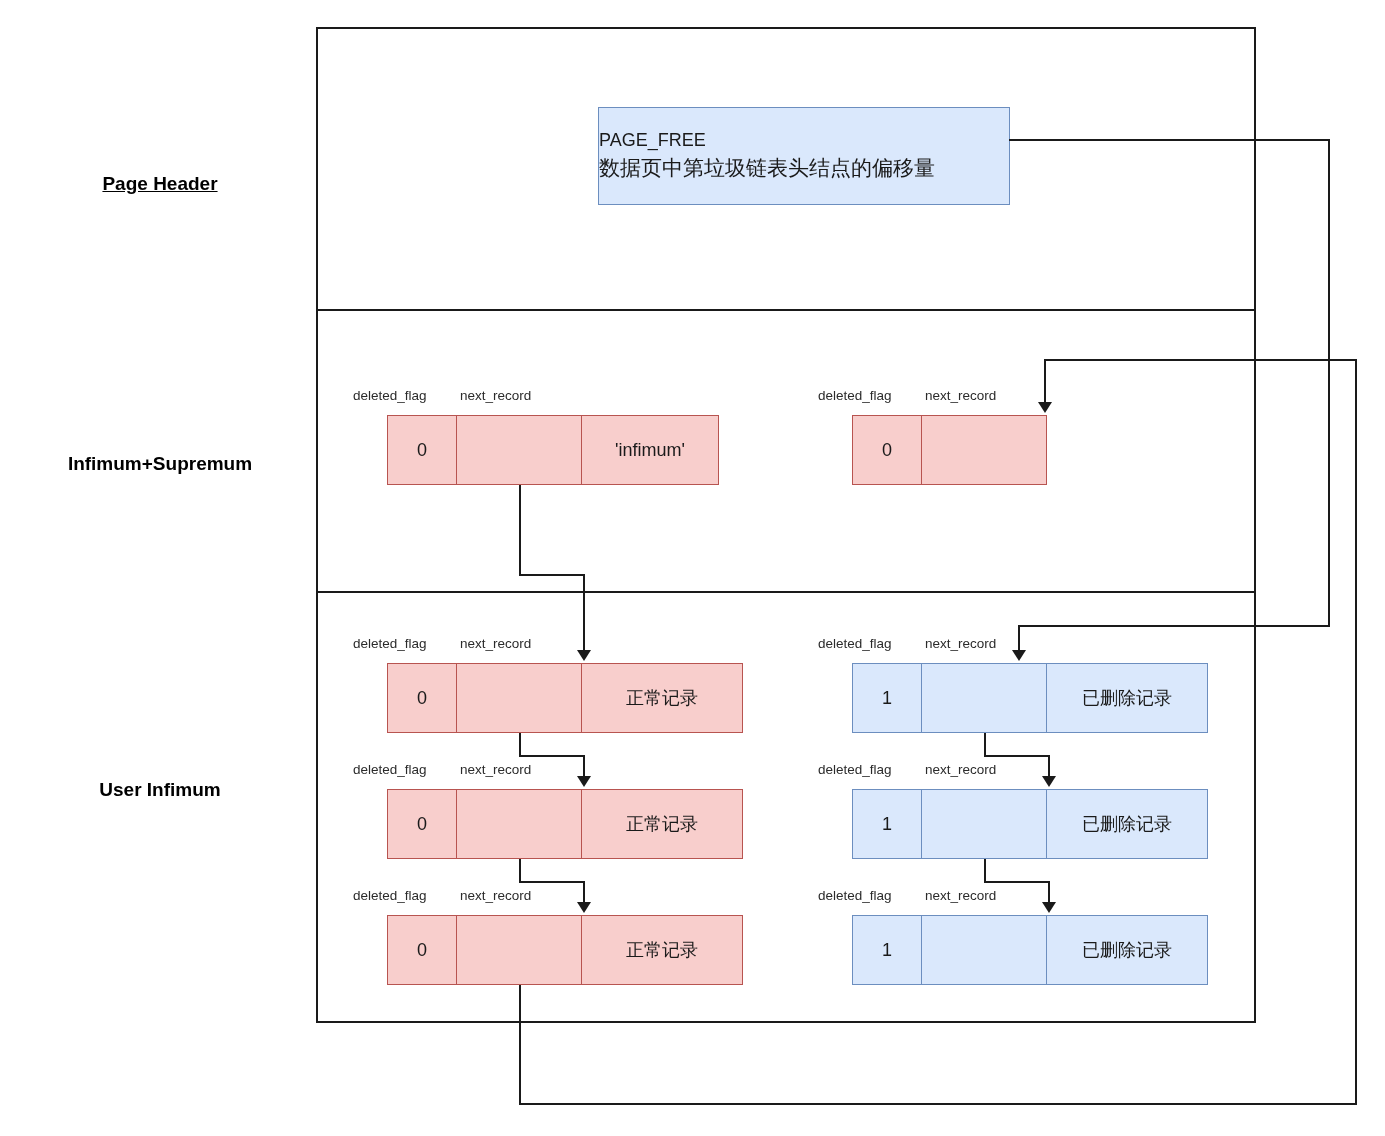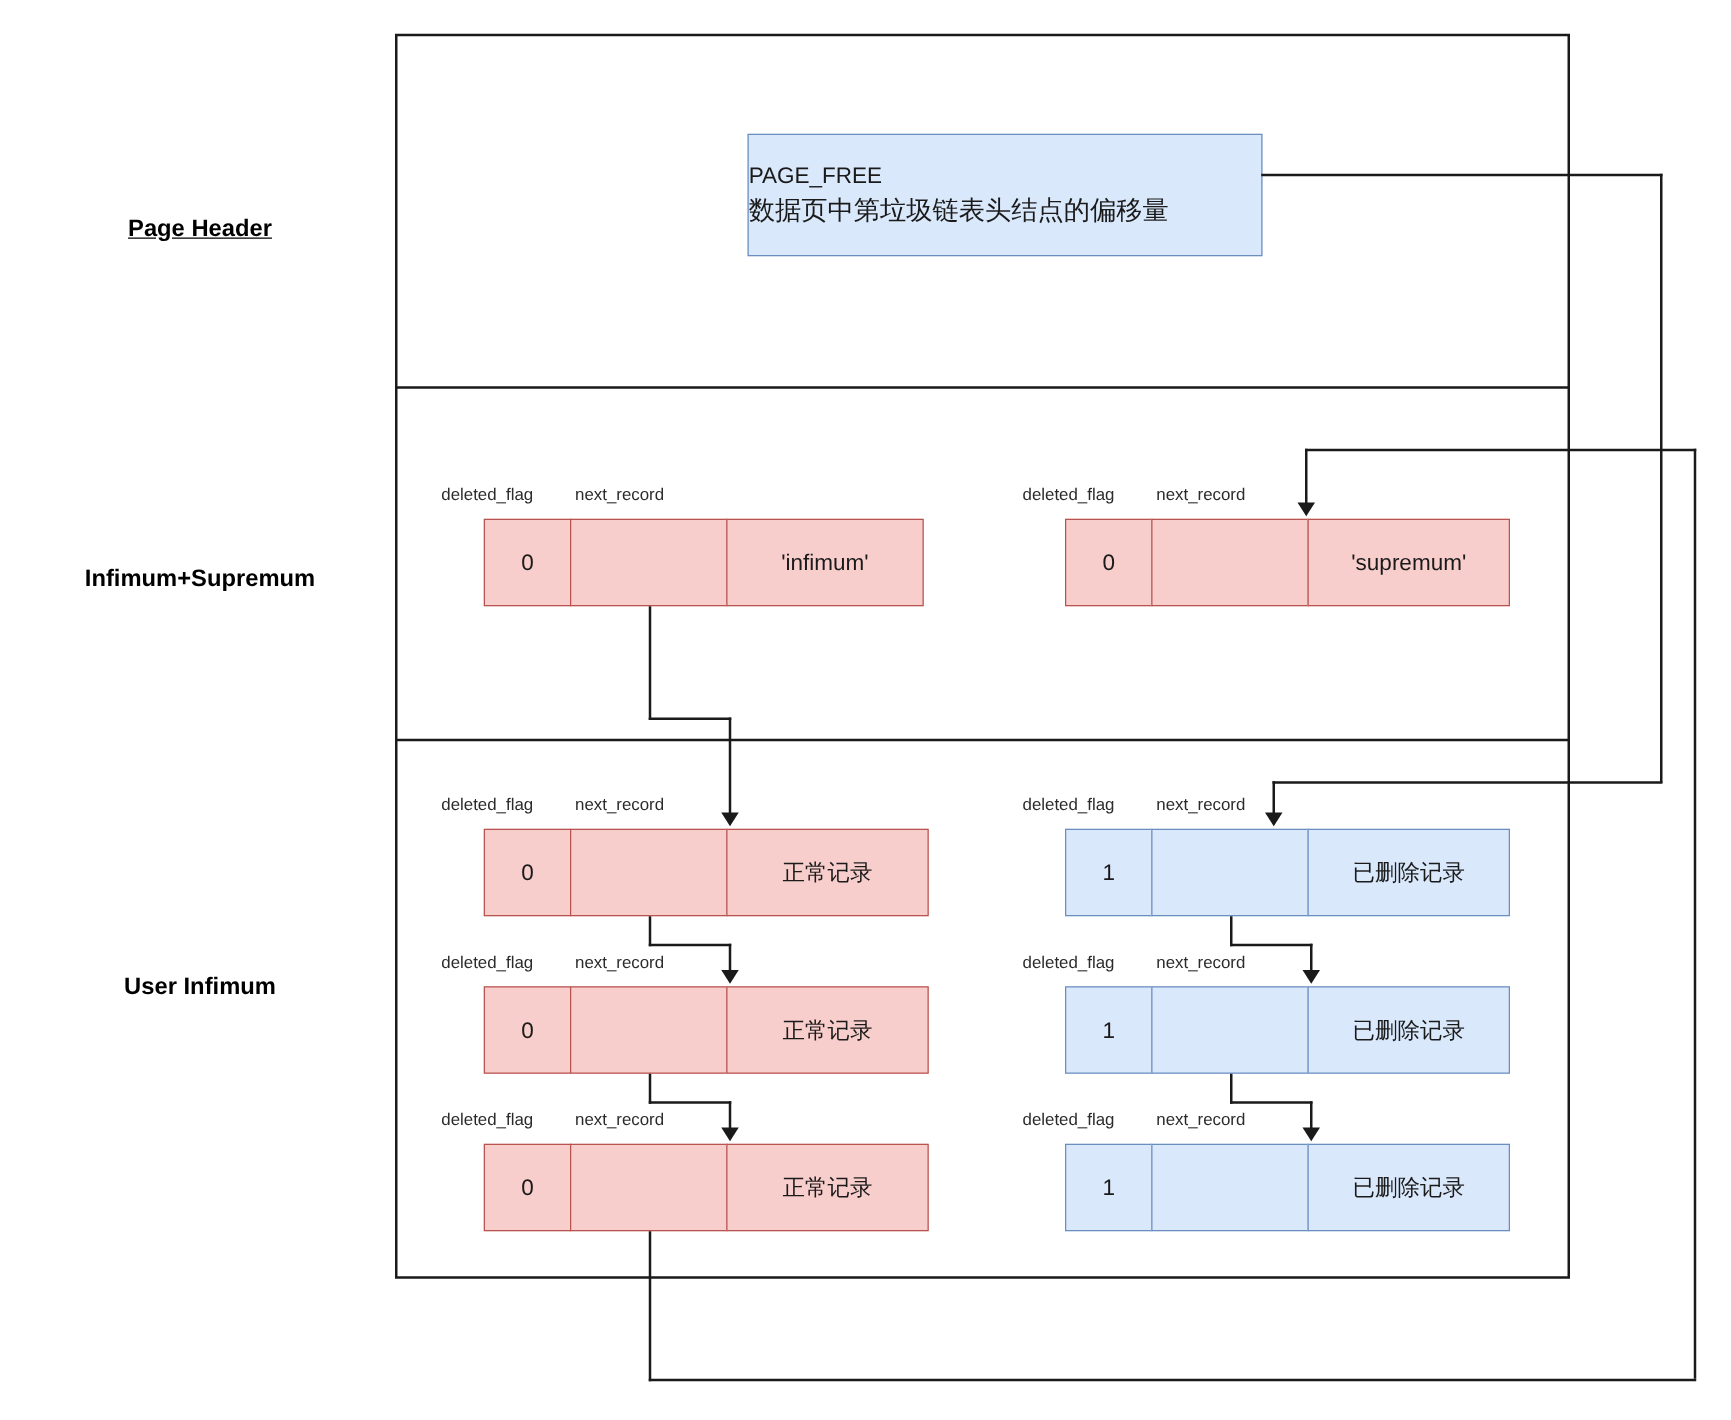--- a/index.html
+++ b/index.html
@@ -40,29 +40,28 @@
               justify-content:center;margin-top:16px;">
     <div style="font-size:18px;color:#1a1a1a;">PAGE_FREE</div>
     <div style="font-size:21px;color:#1a1a1a;margin-top:3px;">数据页中第垃圾链表头结点的偏移量</div>
   </div>
 
   <div class="hdr" style="left:353px;top:388px;">deleted_flag</div>
   <div class="hdr" style="left:460px;top:388px;">next_record</div>
   <div class="rec pink" style="left:387px;top:415px;width:356px;height:70px;">
     <div class="cell" style="width:70px;">0</div>
     <div class="cell" style="width:126px;"></div>
-    <div class="cell" style="width:158px;">'infimum'</div>
+    <div class="cell" style="width:138px;">'infimum'</div>
   </div>
 
   <div class="hdr" style="left:818px;top:388px;">deleted_flag</div>
   <div class="hdr" style="left:925px;top:388px;">next_record</div>
   <div class="rec pink" style="left:852px;top:415px;width:356px;height:70px;">
     <div class="cell" style="width:70px;">0</div>
     <div class="cell" style="width:126px;"></div>
-    <div class="cell" style="width:162px;">'supremum'</div>
   </div>
 
   <div class="hdr" style="left:353px;top:636px;">deleted_flag</div>
   <div class="hdr" style="left:460px;top:636px;">next_record</div>
   <div class="rec pink" style="left:387px;top:663px;width:356px;height:70px;">
     <div class="cell" style="width:70px;">0</div>
     <div class="cell" style="width:126px;"></div>
     <div class="cell" style="width:162px;">正常记录</div>
   </div>
 

